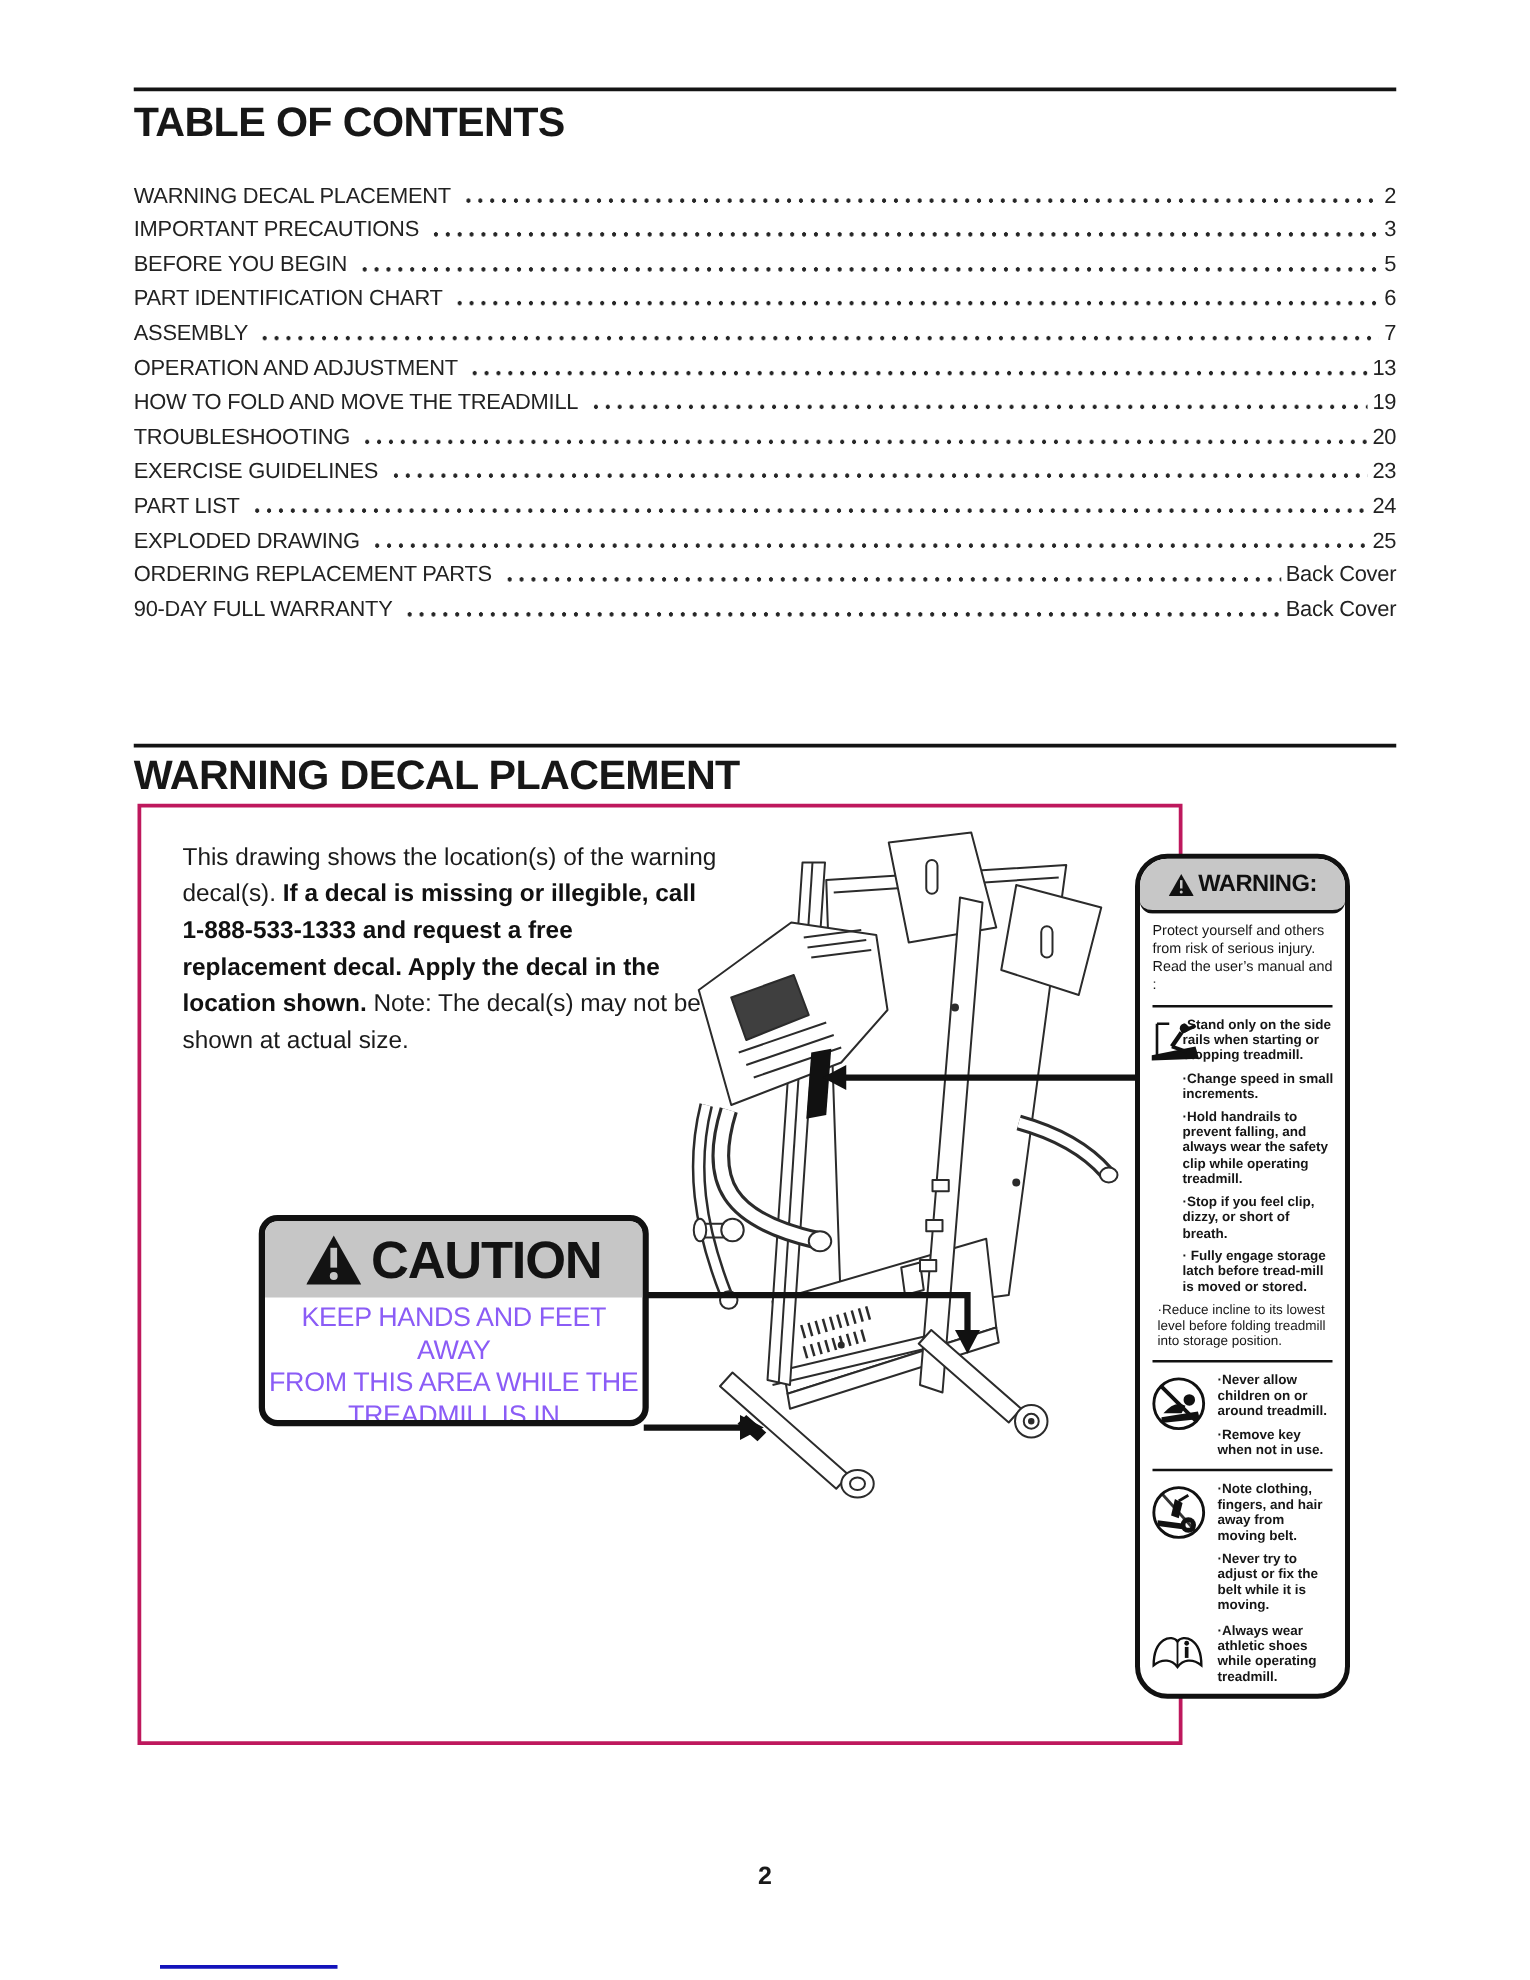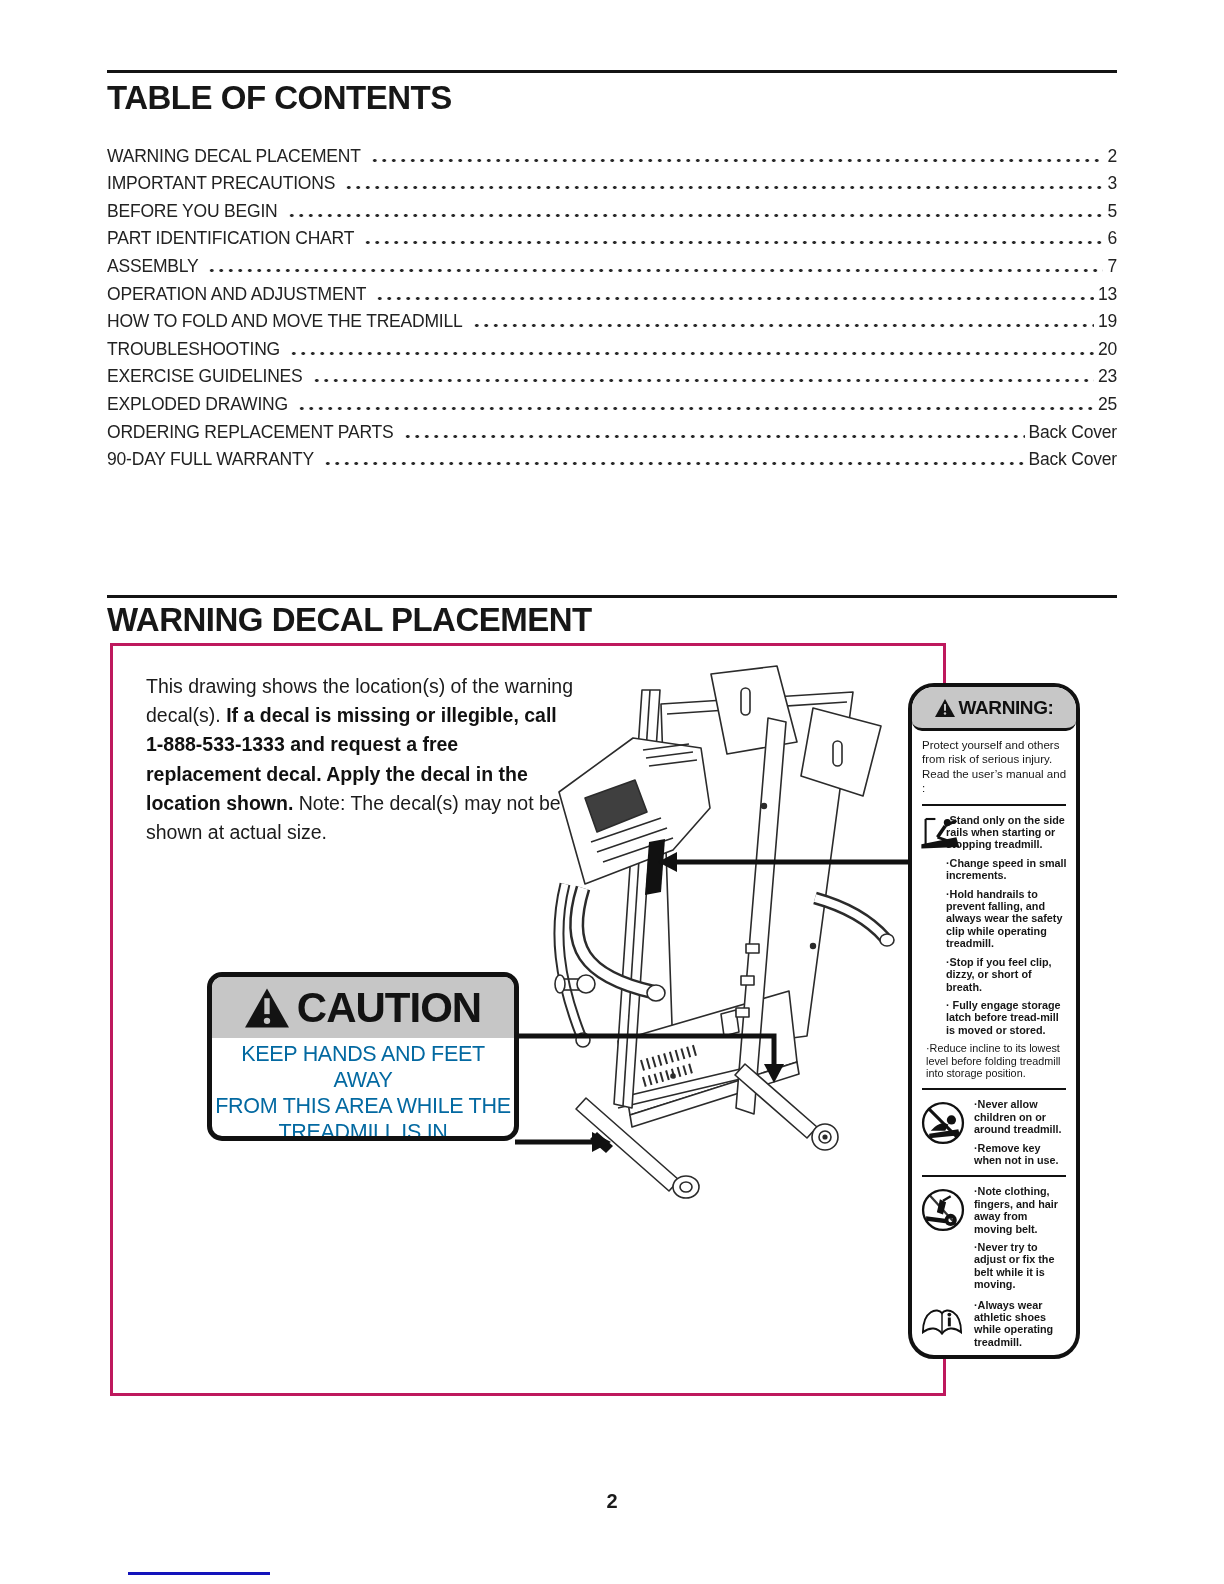--- a/index.html
+++ b/index.html
@@ -66,21 +66,21 @@
   
   .caution-decal {
     position:absolute; left:94px; top:326px; width:312px; height:169px;
     border:5px solid #111; border-radius:15px; background:#fff; overflow:hidden;
   }
   .cd-header {
     height:61px; background:#c6c6c6;
     display:flex; align-items:center; justify-content:center; gap:8px;
   }
   .cd-title { font-size:42px; font-weight:900; letter-spacing:-1px; color:#131313; }
-  .cd-body { padding-top:3px; text-align:center; font-size:21.5px; line-height:26px; color:#0369a1; letter-spacing:-0.3px; }
+  .cd-body { padding-top:3px; text-align:center; font-size:21.5px; line-height:26px; color:#8b5cf6; letter-spacing:-0.3px; }
 
   
   .page-number { position:absolute; left:0; top:1490px; width:100%; text-align:center; font-size:20px; font-weight:700; color:#1a1a1a; }
   .blue-mark { position:absolute; left:128px; top:1572px; width:142px; height:3px; background:#1313bb; }
 </style>
 </head>
 <body>
 
 <div class="page-root">
 
@@ -125,20 +125,25 @@
       </div>
     <div class="toc-row">
         <span class="toc-label">TROUBLESHOOTING</span>
         <span class="toc-leader"></span>
         <span class="toc-page">20</span>
       </div>
     <div class="toc-row">
         <span class="toc-label">EXERCISE GUIDELINES</span>
         <span class="toc-leader"></span>
         <span class="toc-page">23</span>
+      </div>
+    <div class="toc-row">
+        <span class="toc-label">PART LIST</span>
+        <span class="toc-leader"></span>
+        <span class="toc-page">24</span>
       </div>
     <div class="toc-row">
         <span class="toc-label">EXPLODED DRAWING</span>
         <span class="toc-leader"></span>
         <span class="toc-page">25</span>
       </div>
     <div class="toc-row">
         <span class="toc-label">ORDERING REPLACEMENT PARTS</span>
         <span class="toc-leader"></span>
         <span class="toc-page">Back Cover</span>

